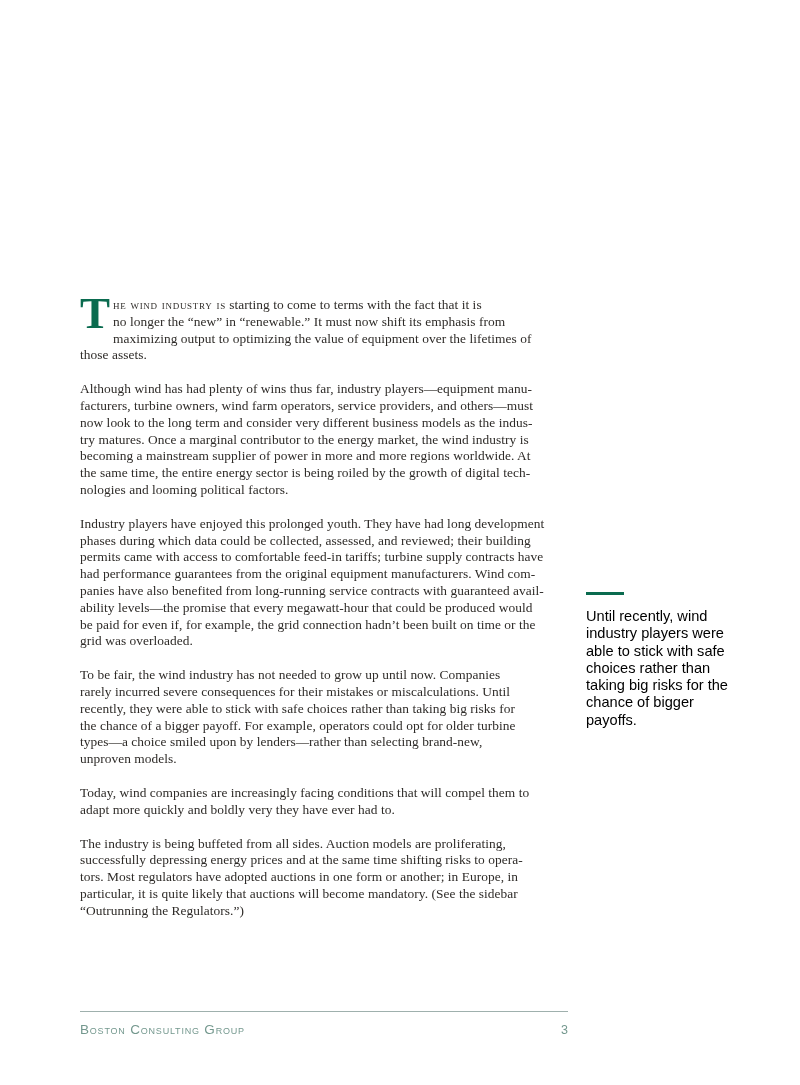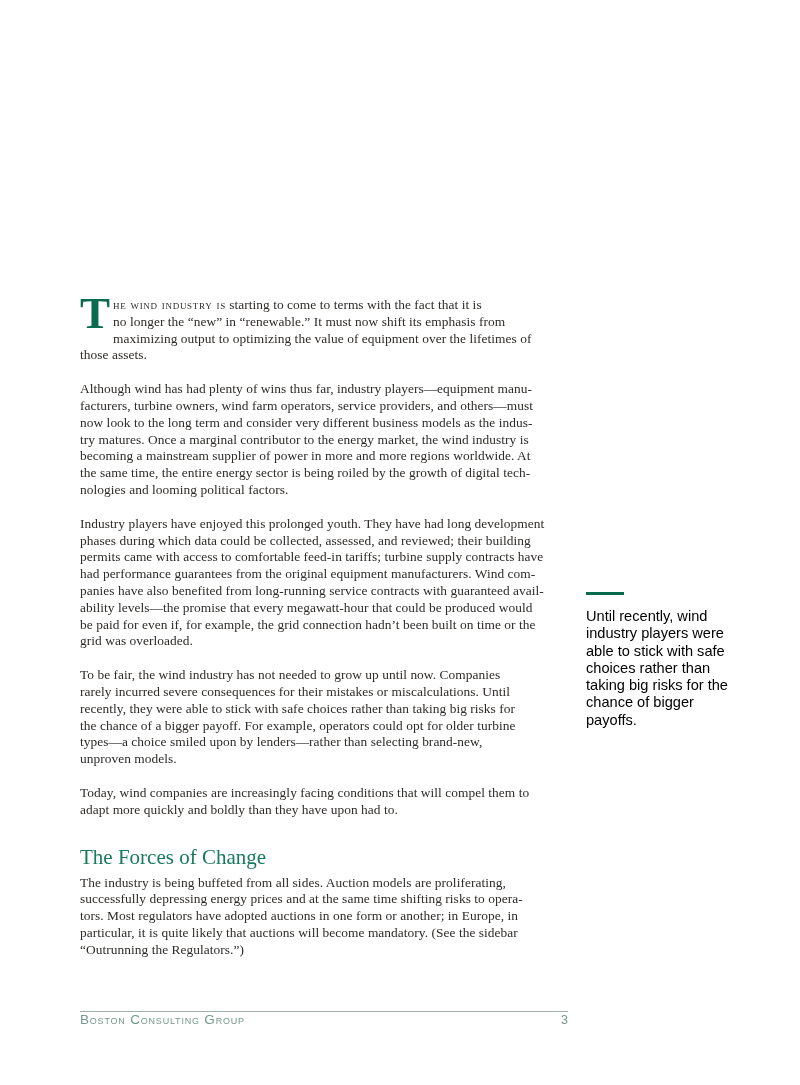--- a/index.html
+++ b/index.html
@@ -66,21 +66,21 @@
     line-height: 17.3px;
     color: #000000;
     white-space: pre;
   }
   .footer {
     position: absolute;
     left: 80px;
     top: 1011px;
     width: 488px;
     border-top: 1px solid #9fb0ad;
-    padding-top: 0;
+    padding-top: 10px;
     display: flex;
     justify-content: space-between;
     align-items: flex-end;
   }
   .footer-brand {
     font-family: "Liberation Sans", sans-serif;
     font-variant: small-caps;
     font-size: 13.5px;
     letter-spacing: 0.8px;
     color: #74988e;
@@ -121,23 +121,22 @@
 grid was overloaded.</p>
 
     <p class="para">To be fair, the wind industry has not needed to grow up until now. Companies
 rarely incurred severe consequences for their mistakes or miscalculations. Until
 recently, they were able to stick with safe choices rather than taking big risks for
 the chance of a bigger payoff. For example, operators could opt for older turbine
 types—a choice smiled upon by lenders—rather than selecting brand-new,
 unproven models.</p>
 
     <p class="para">Today, wind companies are increasingly facing conditions that will compel them to
-adapt more quickly and boldly than they have upon had to.</p>
+adapt more quickly and boldly very they have ever had to.</p>
 
-    <h2 class="section-heading">The Forces of Change</h2>
 
     <p class="para">The industry is being buffeted from all sides. Auction models are proliferating,
 successfully depressing energy prices and at the same time shifting risks to opera-
 tors. Most regulators have adopted auctions in one form or another; in Europe, in
 particular, it is quite likely that auctions will become mandatory. (See the sidebar
 “Outrunning the Regulators.”)</p>
 
   </main>
 
   <aside class="pull-quote">

